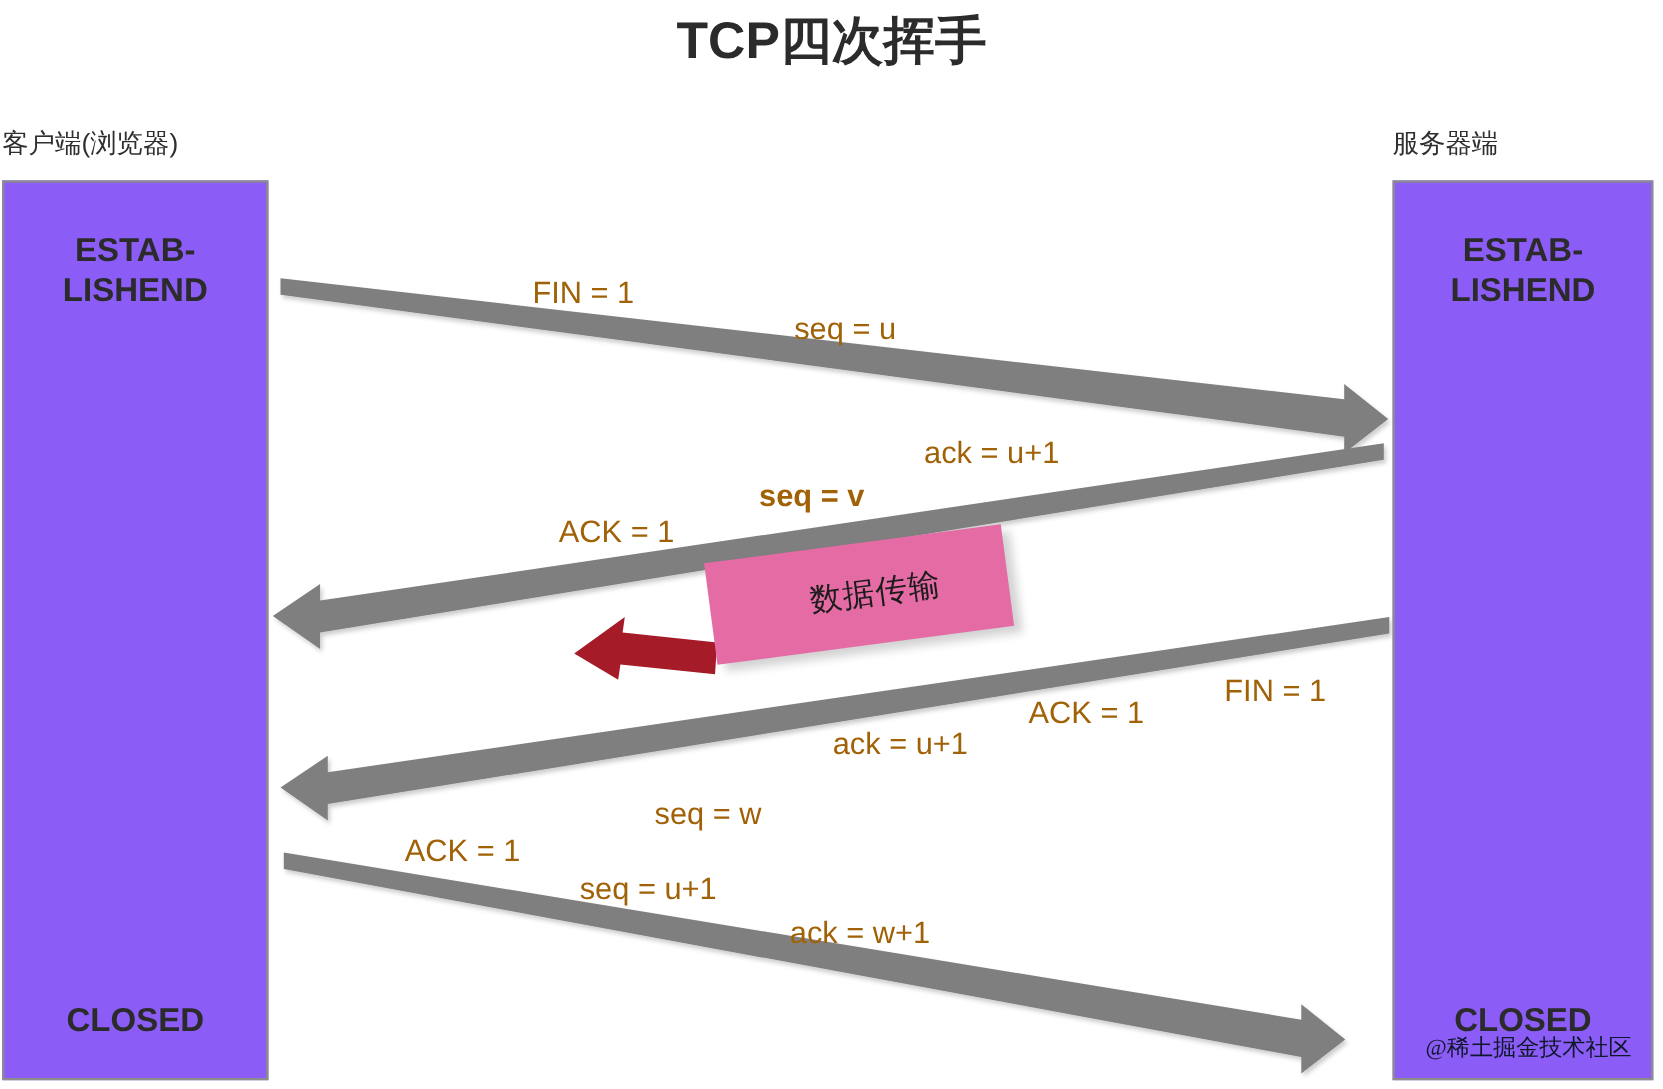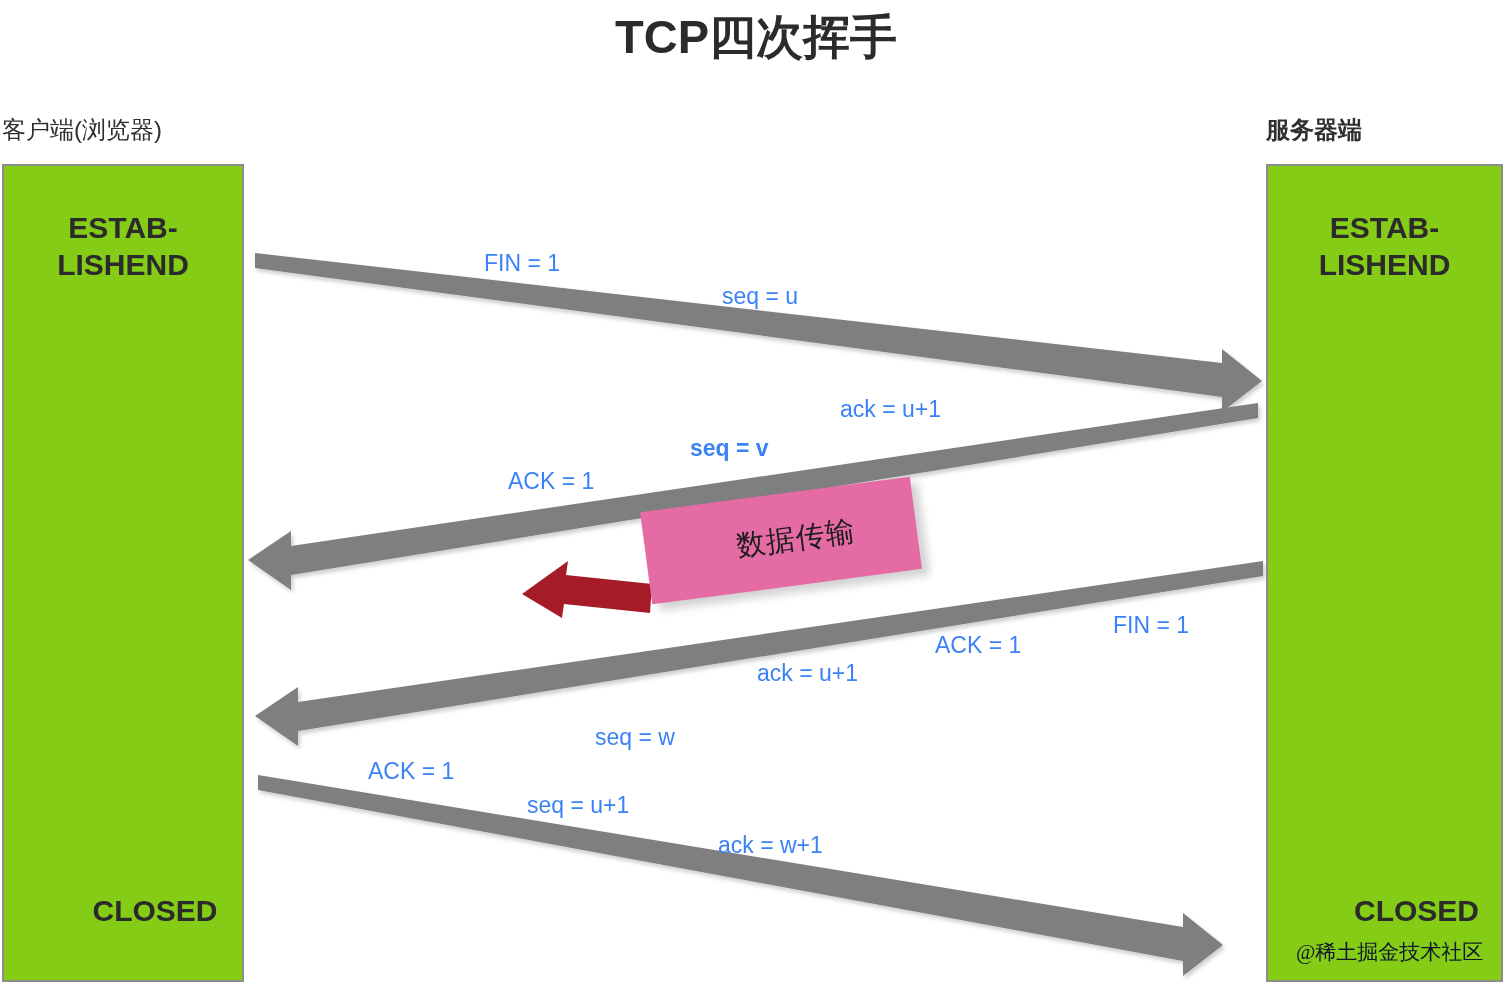--- a/index.html
+++ b/index.html
@@ -38,48 +38,48 @@
     letter-spacing: 0px;
     white-space: nowrap;
   }
   .endpoint-label {
     position: absolute;
     font-size: 24px;
     color: #2f2f2f;
     white-space: nowrap;
   }
   .endpoint-label.left { left: 2px; top: 114px; }
-  .endpoint-label.right { left: 1266px; top: 114px; font-weight: bold; }
+  .endpoint-label.right { left: 1266px; top: 114px; }
 
   .lifeline-box {
     position: absolute;
     border: 2px solid #8c8c8c;
-    background: #84cc16;
+    background: #8b5cf6;
     box-sizing: border-box;
   }
   .lifeline-box.left  { left: 2px;    top: 164px; width: 242px; height: 818px; }
   .lifeline-box.right { left: 1266px; top: 164px; width: 237px; height: 818px; }
 
   .state-text {
     position: absolute;
     width: 100%;
     text-align: center;
     font-size: 30px;
     font-weight: bold;
     color: #2b2b2b;
     line-height: 1.22;
     white-space: pre-line;
   }
   .state-text.top-state { top: 44px; }
-  .state-text.bottom-state { bottom: 50px; margin-left: 32px; }
+  .state-text.bottom-state { bottom: 33px; }
 
   .msg-label {
     position: absolute;
-    font-size: 23px;
-    color: #3b82f6;
+    font-size: 28px;
+    color: #a16207;
     white-space: nowrap;
   }
 
   .data-box {
     position: absolute;
     left: 645px;
     top: 494px;
     width: 272px;
     height: 93px;
     background: #e56ba4;

